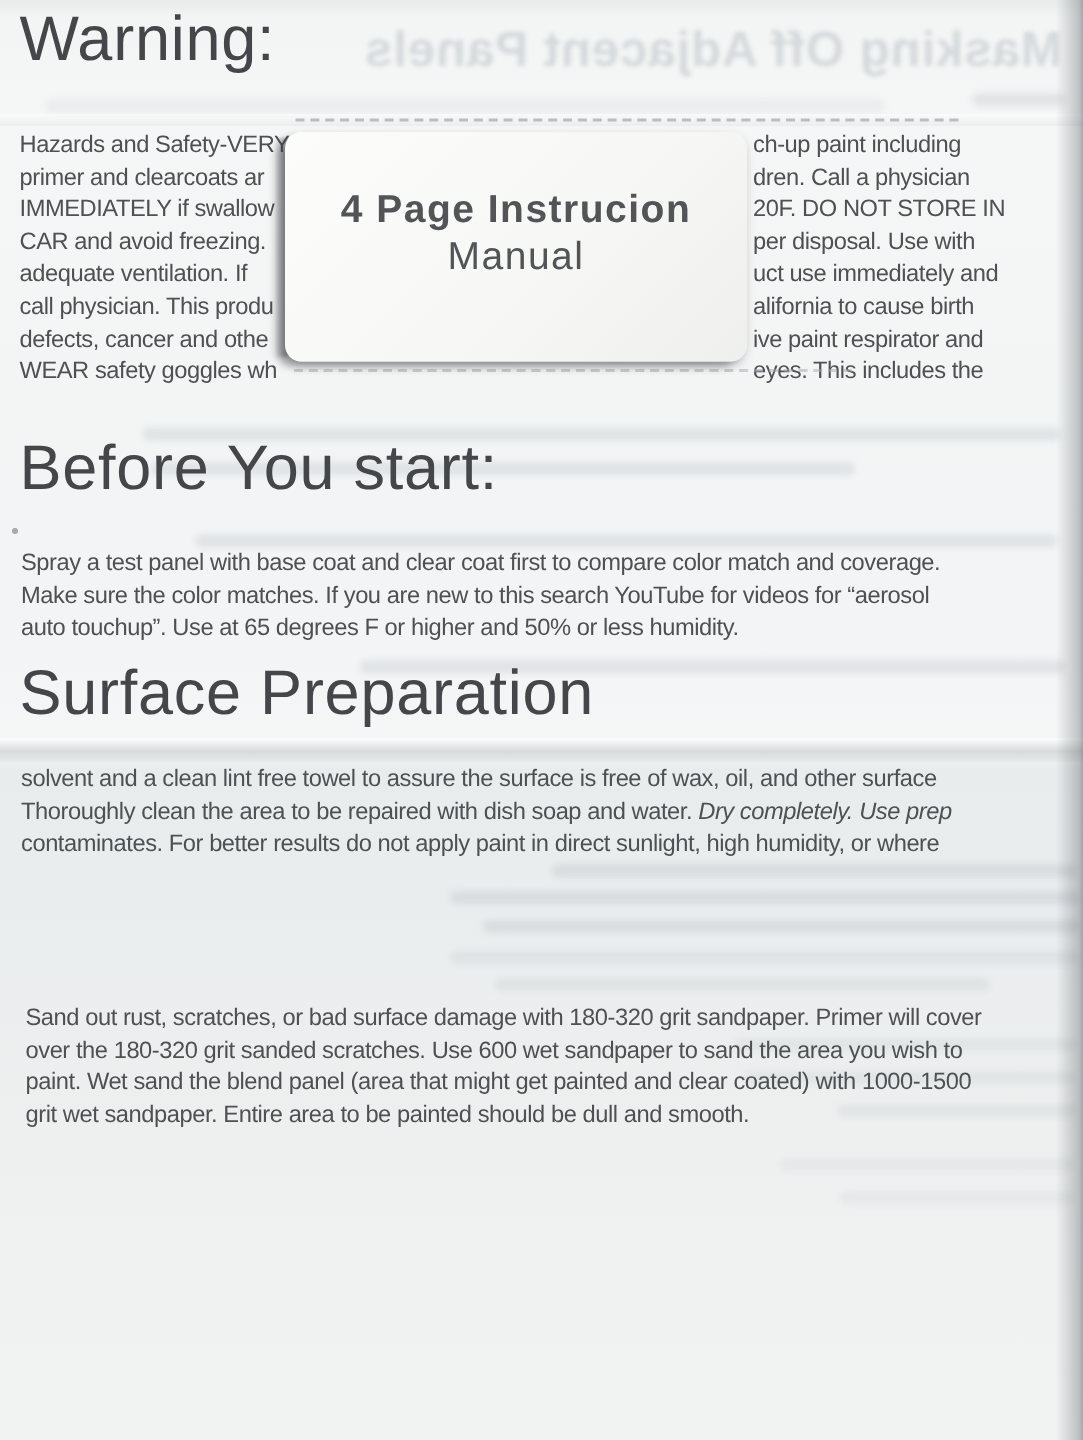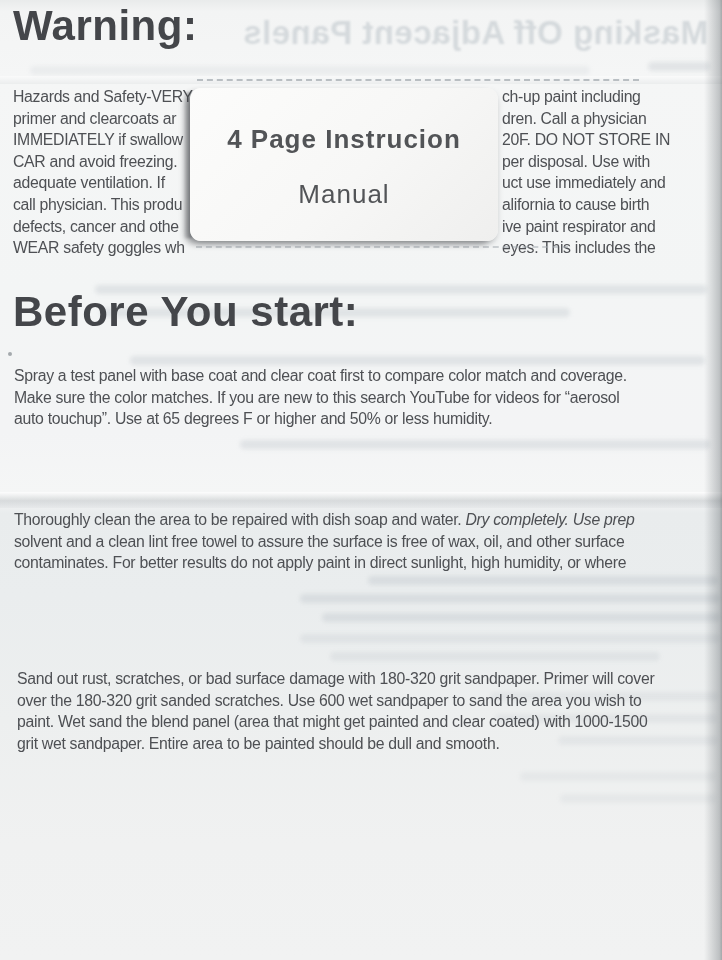--- a/index.html
+++ b/index.html
@@ -30,39 +30,39 @@
   .bleed{position:absolute;height:9px;border-radius:5px;
     background:rgba(150,160,170,0.20);filter:blur(2px);z-index:0;}
   .bleed-mirror{
     position:absolute;left:300px;top:14px;width:408px;
     font-size:33px;font-weight:bold;color:rgba(168,177,186,0.40);
     transform:scaleX(-1);filter:blur(1.3px);
     text-align:center;white-space:nowrap;z-index:0;letter-spacing:0.5px;}
   
   .h1{
     position:absolute;
-    font-size:42px;font-weight:700;line-height:1.05;
+    font-size:42px;font-weight:400;line-height:1.05;
     color:#44464a;letter-spacing:0.5px;white-space:nowrap;z-index:1;}
   
   .para{position:absolute;z-index:1;font-size:15.8px;letter-spacing:-0.3px;line-height:21.6px;}
   .para .ln{white-space:nowrap;position:relative;height:21.6px;}
   .warn .wr{position:absolute;left:489px;top:0;}
   .it{font-style:italic;}
   .dot{position:absolute;left:8px;top:352px;width:4px;height:4px;border-radius:50%;
     background:#a4a9ad;z-index:1;}
   
   .perf{position:absolute;height:0;border-top:2px dashed rgba(165,172,177,0.75);z-index:2;}
   .sticker{
     position:absolute;left:190px;top:88px;width:308px;height:153px;
     background:linear-gradient(135deg,#fcfcfb 0%,#f7f7f6 55%,#efefee 100%);
     border-radius:11px;
     box-shadow:-6px 4px 6px -1px rgba(55,58,62,0.45), 0 3px 7px -2px rgba(80,85,90,0.40);
     z-index:5;
     display:flex;flex-direction:column;align-items:center;
-    padding-top:36px;box-sizing:border-box;gap:24px;}
+    padding-top:36px;box-sizing:border-box;}
   .sticker-curl{position:absolute;left:183px;top:92px;width:9px;height:146px;
     background:linear-gradient(to right,rgba(70,74,78,0),rgba(70,74,78,0.45));
     filter:blur(1px);z-index:4;}
   .sticker .t1{font-size:26px;font-weight:bold;color:#525457;letter-spacing:1px;white-space:nowrap;}
   .sticker .t2{font-size:26px;font-weight:normal;color:#525457;letter-spacing:1px;white-space:nowrap;}
 </style>
 </head>
 <body>
 
 <div class="page">
@@ -108,24 +108,25 @@
   </div>
 
   <div class="h1" style="left:13px;top:290px">Before You start:</div>
   <div class="dot"></div>
   <div class="para" style="left:14px;top:365px;width:694px">
     <div class="ln">Spray a test panel with base coat and clear coat first to compare color match and coverage.</div>
     <div class="ln">Make sure the color matches.  If you are new to this search YouTube for videos for “aerosol</div>
     <div class="ln">auto touchup”.  Use at 65 degrees F or higher and 50% or less humidity.</div>
   </div>
 
+  <div class="h1" style="left:13px;top:440px">Surface Preparation</div>
   <div class="crease"></div>
   <div class="para" style="left:14px;top:509px;width:694px">
+    <div class="ln">solvent and a clean lint free towel to assure the surface is free of wax, oil, and other surface</div>
     <div class="ln"><span>Thoroughly clean the area to be repaired with dish soap and water.  </span><span class="it">Dry completely. Use prep</span></div>
-    <div class="ln">solvent and a clean lint free towel to assure the surface is free of wax, oil, and other surface</div>
     <div class="ln">contaminates. For better results do not apply paint in direct sunlight, high humidity, or where</div>
   </div>
 
   <div class="para" style="left:17px;top:668px;width:694px">
     <div class="ln">Sand out rust, scratches, or bad surface damage with 180-320 grit sandpaper. Primer will cover</div>
     <div class="ln">over the 180-320 grit sanded scratches. Use 600 wet sandpaper to sand the area you wish to</div>
     <div class="ln">paint. Wet sand the blend panel (area that might get painted and clear coated) with 1000-1500</div>
     <div class="ln">grit wet sandpaper. Entire area to be painted should be dull and smooth.</div>
   </div>
 

